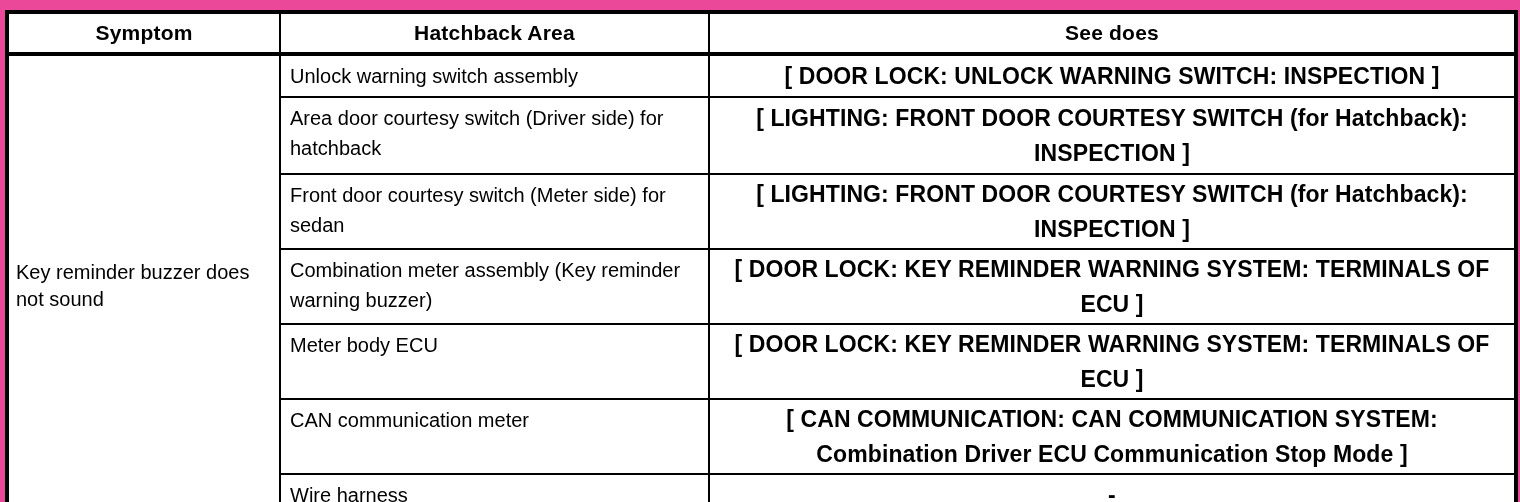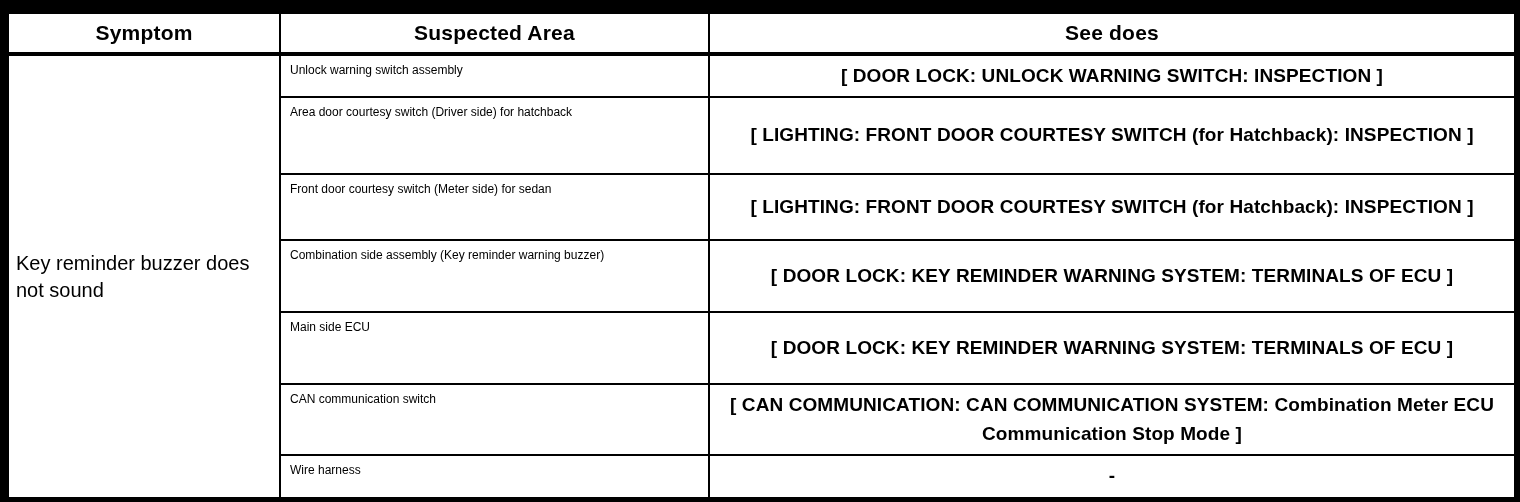--- a/index.html
+++ b/index.html
@@ -6,21 +6,21 @@
     margin: 0;
     padding: 0;
     background: #ffffff;
     font-family: "Liberation Sans", "DejaVu Sans", sans-serif;
     color: #000000;
   }
   .page {
     position: relative;
     width: 1520px;
     height: 502px;
-    background: #000000;
+    background: #ec4899;
     overflow: hidden;
   }
   table.diag {
     position: absolute;
     left: 5px;
     top: 10px;
     width: 1509px;
     border-collapse: collapse;
     table-layout: fixed;
     background: #ffffff;
@@ -44,28 +44,28 @@
   td.symptom {
     text-align: left;
     vertical-align: middle;
     font-size: 20px;
     line-height: 1.35;
     padding: 4px 6px 4px 7px;
   }
   td.area {
     text-align: left;
     vertical-align: top;
-    font-size: 12px;
+    font-size: 20px;
     line-height: 1.5;
     padding: 5px 10px 4px 9px;
   }
   td.page-ref {
     text-align: center;
     vertical-align: middle;
-    font-size: 19px;
+    font-size: 23px;
     font-weight: bold;
     line-height: 1.5;
     padding: 2px 14px;
     letter-spacing: 0.1px;
   }
   tr.r1 { height: 43px; }
   tr.r2 { height: 77px; }
   tr.r3 { height: 66px; }
   tr.r4 { height: 72px; }
   tr.r5 { height: 72px; }
@@ -78,49 +78,49 @@
 <div class="page">
   <table class="diag">
     <colgroup>
       <col style="width:273px">
       <col style="width:429px">
       <col style="width:807px">
     </colgroup>
     <thead>
       <tr>
         <th>Symptom</th>
-        <th>Suspected Area</th>
+        <th>Hatchback Area</th>
         <th>See does</th>
       </tr>
     </thead>
     <tbody>
       <tr class="r1">
         <td class="symptom" rowspan="7">Key reminder buzzer does not sound</td>
         <td class="area">Unlock warning switch assembly</td>
         <td class="page-ref">[ DOOR LOCK: UNLOCK WARNING SWITCH: INSPECTION ]</td>
       </tr>
       <tr class="r2">
         <td class="area">Area door courtesy switch (Driver side) for hatchback</td>
         <td class="page-ref">[ LIGHTING: FRONT DOOR COURTESY SWITCH (for Hatchback): INSPECTION ]</td>
       </tr>
       <tr class="r3">
         <td class="area">Front door courtesy switch (Meter side) for sedan</td>
         <td class="page-ref">[ LIGHTING: FRONT DOOR COURTESY SWITCH (for Hatchback): INSPECTION ]</td>
       </tr>
       <tr class="r4">
-        <td class="area">Combination side assembly (Key reminder warning buzzer)</td>
+        <td class="area">Combination meter assembly (Key reminder warning buzzer)</td>
         <td class="page-ref">[ DOOR LOCK: KEY REMINDER WARNING SYSTEM: TERMINALS OF ECU ]</td>
       </tr>
       <tr class="r5">
-        <td class="area">Main side ECU</td>
+        <td class="area">Meter body ECU</td>
         <td class="page-ref">[ DOOR LOCK: KEY REMINDER WARNING SYSTEM: TERMINALS OF ECU ]</td>
       </tr>
       <tr class="r6">
-        <td class="area">CAN communication switch</td>
-        <td class="page-ref">[ CAN COMMUNICATION: CAN COMMUNICATION SYSTEM: Combination Meter ECU Communication Stop Mode ]</td>
+        <td class="area">CAN communication meter</td>
+        <td class="page-ref">[ CAN COMMUNICATION: CAN COMMUNICATION SYSTEM: Combination Driver ECU Communication Stop Mode ]</td>
       </tr>
       <tr class="r7">
         <td class="area">Wire harness</td>
         <td class="page-ref">-</td>
       </tr>
     </tbody>
   </table>
 </div>
 
 </body></html>

